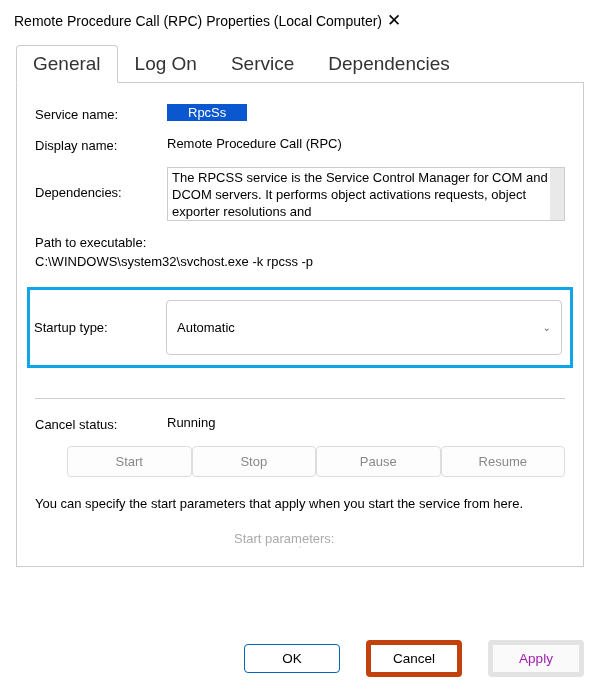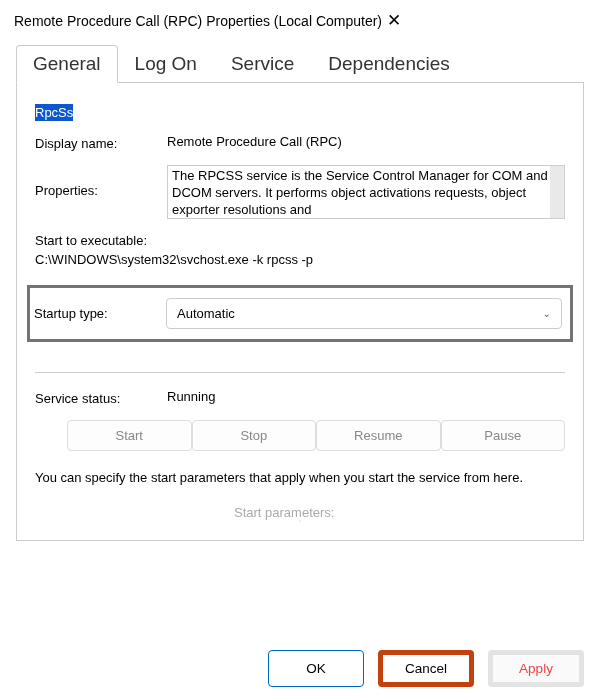--- a/index.html
+++ b/index.html
@@ -62,55 +62,55 @@
       margin-bottom: 14px;
     }
     .row .label {
       width: 132px;
       flex-shrink: 0;
       padding-top: 2px;
     }
     .svc-name-val {
       background: #0a57d0;
       color: #fff;
-      padding: 1px 0;
+      padding: 1px 21px;
     }
     .desc-box {
       flex: 1;
       border: 1px solid #ccc;
       padding: 2px 4px;
       height: 54px;
       overflow: hidden;
       line-height: 1.3;
       position: relative;
     }
     .desc-box::after {
       content: "";
       position: absolute;
       right: 0; top: 0; bottom: 0;
       width: 14px;
       background: #e9e9e9;
     }
     .path-section { margin-top: 8px; margin-bottom: 18px; }
     .path-section .label { margin-bottom: 4px; }
     .startup-wrap {
-      border: 3px solid #737373;
+      border: 3px solid #0ea5e9;
       padding: 10px 8px 10px 4px;
       margin: 0 -8px 12px -8px;
       display: flex;
       align-items: center;
     }
     .startup-wrap .label {
       width: 132px;
       flex-shrink: 0;
     }
     .select {
       flex: 1;
       border: 1px solid #ccc;
-      padding: 7px 10px;
+      padding: 19px 10px;
       display: flex;
       justify-content: space-between;
       align-items: center;
       background: #fff;
       border-radius: 4px;
     }
     .chev { font-size: 10px; color: #666; }
     hr.sep {
       border: none;
       border-top: 1px solid #ccc;
@@ -145,40 +145,41 @@
     }
     .params-row .input {
       flex: 1;
       border: 1px solid #e3e3e3;
       border-radius: 4px;
       height: 28px;
       background: #fafafa;
     }
     .footer {
       position: absolute;
-      bottom: 4px;
+      bottom: 14px;
       right: 16px;
       display: flex;
-      gap: 14px;
+      gap: 26px;
+      align-items: center;
     }
     .footer button {
       width: 96px;
       padding: 6px 0;
       font-size: 13.5px;
       font-family: inherit;
       border-radius: 4px;
       border: 5px solid #c2410c;
       background: #fff;
     }
     .footer button.primary {
       border: 1px solid #0067c0;
       color: #000;
     }
     .footer button.disabled {
-      color: #ef4444;
+      color: #a21caf;
       border-color: #e3e3e3;
       background: #fafafa;
     }
   </style>
 </head>
 <body>
 
 <div class="titlebar">
   <div>Remote Procedure Call (RPC) Properties (Local Computer)</div>
   <div class="close">✕</div>
@@ -187,58 +188,59 @@
 <div class="content">
   <div class="tabs">
     <div class="tab active">General</div>
     <div class="tab">Log On</div>
     <div class="tab">Service</div>
     <div class="tab">Dependencies</div>
   </div>
 
   <div class="panel">
     <div class="row">
+      <div class="label">Service name:</div>
       <div><span class="svc-name-val">RpcSs</span></div>
     </div>
 
     <div class="row">
       <div class="label">Display name:</div>
       <div>Remote Procedure Call (RPC)</div>
     </div>
 
     <div class="row">
-      <div class="label" style="padding-top:18px">Properties:</div>
+      <div class="label" style="padding-top:18px">Dependencies:</div>
       <div class="desc-box">The RPCSS service is the Service Control Manager for COM and DCOM servers. It performs object activations requests, object exporter resolutions and</div>
     </div>
 
     <div class="path-section">
-      <div class="label">Start to executable:</div>
+      <div class="label">Path to executable:</div>
       <div>C:\WINDOWS\system32\svchost.exe -k rpcss -p</div>
     </div>
 
     <div class="startup-wrap">
       <div class="label">Startup type:</div>
       <div class="select">
         <span>Automatic</span>
         <span class="chev">⌄</span>
       </div>
     </div>
 
     <hr class="sep">
 
     <div class="row" style="margin-bottom:6px">
-      <div class="label">Service status:</div>
+      <div class="label">Cancel status:</div>
       <div>Running</div>
     </div>
 
     <div class="btn-row">
       <button disabled="">Start</button>
       <button disabled="">Stop</button>
+      <button disabled="">Pause</button>
       <button disabled="">Resume</button>
-      <button disabled="">Pause</button>
     </div>
 
     <div class="hint">You can specify the start parameters that apply when you start the service from here.</div>
 
     <div class="params-row">
       <div class="label">Start parameters:</div>
       <div class="input"></div>
     </div>
   </div>
 </div>

